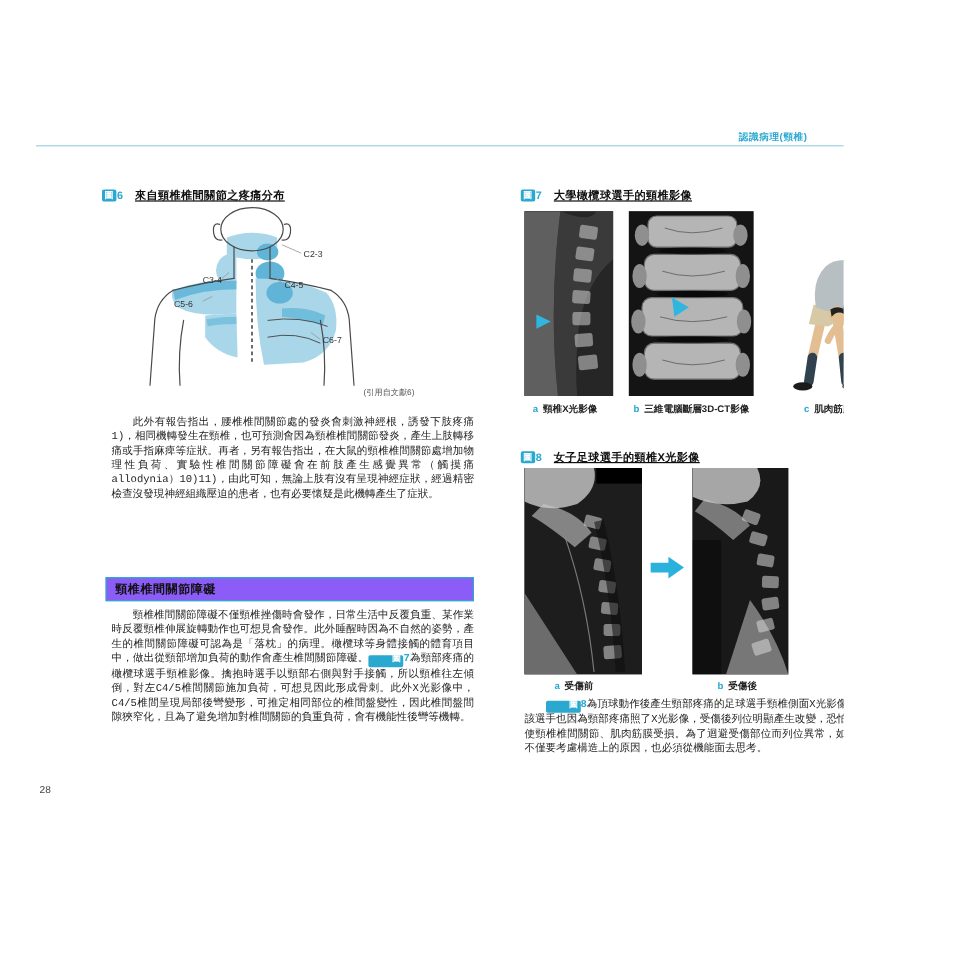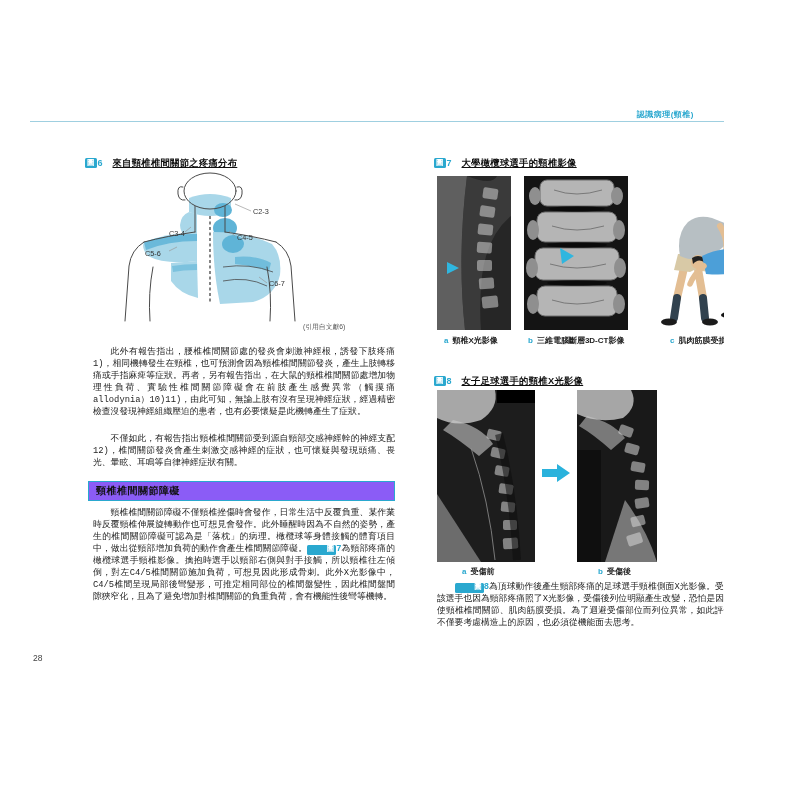--- a/index.html
+++ b/index.html
@@ -1,20 +1,19 @@
 <!DOCTYPE html>
 <html><head>
 <meta charset="utf-8">
 <style>
   html,body { margin:0; padding:0; background:#ffffff; }
   #page {
     position:relative; width:703px; height:800px; background:#fff;
     font-family:"Liberation Sans","DejaVu Sans",sans-serif;
     overflow:hidden;
-    padding-left:21px;
     --accent:#2AA8CF; --lblue:#A9D7E9; --mblue:#5FB4D7;
   }
   .abs { position:absolute; }
   .body-text {
     font-family:Liberation Mono, monospace;
     font-size:8.8px; line-height:12px; color:#1d1d1d;
     text-align:justify; margin:0;
   }
   .indent { text-indent:2em; }
   .figcap { display:flex; align-items:center; height:12px; }
@@ -106,21 +105,20 @@
     </svg>
     <span class="abs region-label" style="left:168px; top:50px;">C2-3</span>
     <span class="abs region-label" style="left:84px;  top:72px;">C3-4</span>
     <span class="abs region-label" style="left:152px; top:76px;">C4-5</span>
     <span class="abs region-label" style="left:60px;  top:92px;">C5-6</span>
     <span class="abs region-label" style="left:184px; top:122px;">C6-7</span>
     <span class="abs cite" style="left:218px; top:165px;">(引用自文獻6)</span>
   </div>
 
   <p class="abs body-text indent" style="left:93px; top:346px; width:302px;">此外有報告指出，腰椎椎間關節處的發炎會刺激神經根，誘發下肢疼痛1)，相同機轉發生在頸椎，也可預測會因為頸椎椎間關節發炎，產生上肢轉移痛或手指麻痺等症狀。再者，另有報告指出，在大鼠的頸椎椎間關節處增加物理性負荷、實驗性椎間關節障礙會在前肢產生感覺異常（觸摸痛allodynia）10)11)，由此可知，無論上肢有沒有呈現神經症狀，經過精密檢查沒發現神經組織壓迫的患者，也有必要懷疑是此機轉產生了症狀。</p>
-  <p class="abs body-text indent" style="left:93px; top:433px; width:302px;">不僅如此，有報告指出頸椎椎間關節受到源自頸部交感神經幹的神經支配12)，椎間關節發炎會產生刺激交感神經的症狀，也可懷疑與發現頭痛、畏光、暈眩、耳鳴等自律神經症狀有關。</p>
 
   <div class="abs section-box" style="left:88px; top:481px; width:307px; height:20px;">
     <span>頸椎椎間關節障礙</span>
   </div>
 
   <p class="abs body-text indent" style="left:93px; top:507px; width:302px;"><span>頸椎椎間關節障礙不僅頸椎挫傷時會發作，日常生活中反覆負重、某作業時反覆頸椎伸展旋轉動作也可想見會發作。此外睡醒時因為不自然的姿勢，產生的椎間關節障礙可認為是「落枕」的病理。橄欖球等身體接觸的體育項目中，做出從頸部增加負荷的動作會產生椎間關節障礙。</span><span class="badge">圖</span><span class="inline-num">7</span><span>為頸部疼痛的橄欖球選手頸椎影像。擒抱時選手以頸部右側與對手接觸，所以頸椎往左傾倒，對左C4/5椎間關節施加負荷，可想見因此形成骨刺。此外X光影像中，C4/5椎間呈現局部後彎變形，可推定相同部位的椎間盤變性，因此椎間盤間隙狹窄化，且為了避免增加對椎間關節的負重負荷，會有機能性後彎等機轉。</span></p>
 
   <div class="figcap abs" style="left:434px; top:157px;">
     <span class="badge">圖</span>
     <span class="fignum">7</span>

